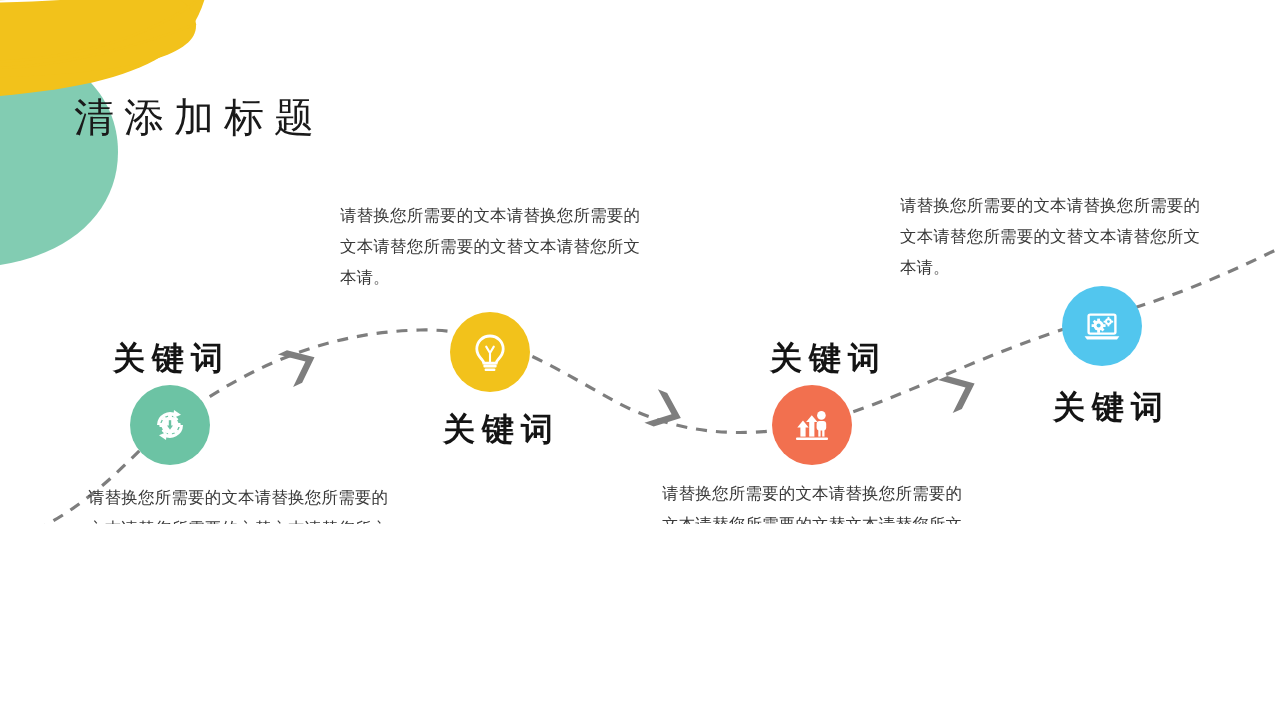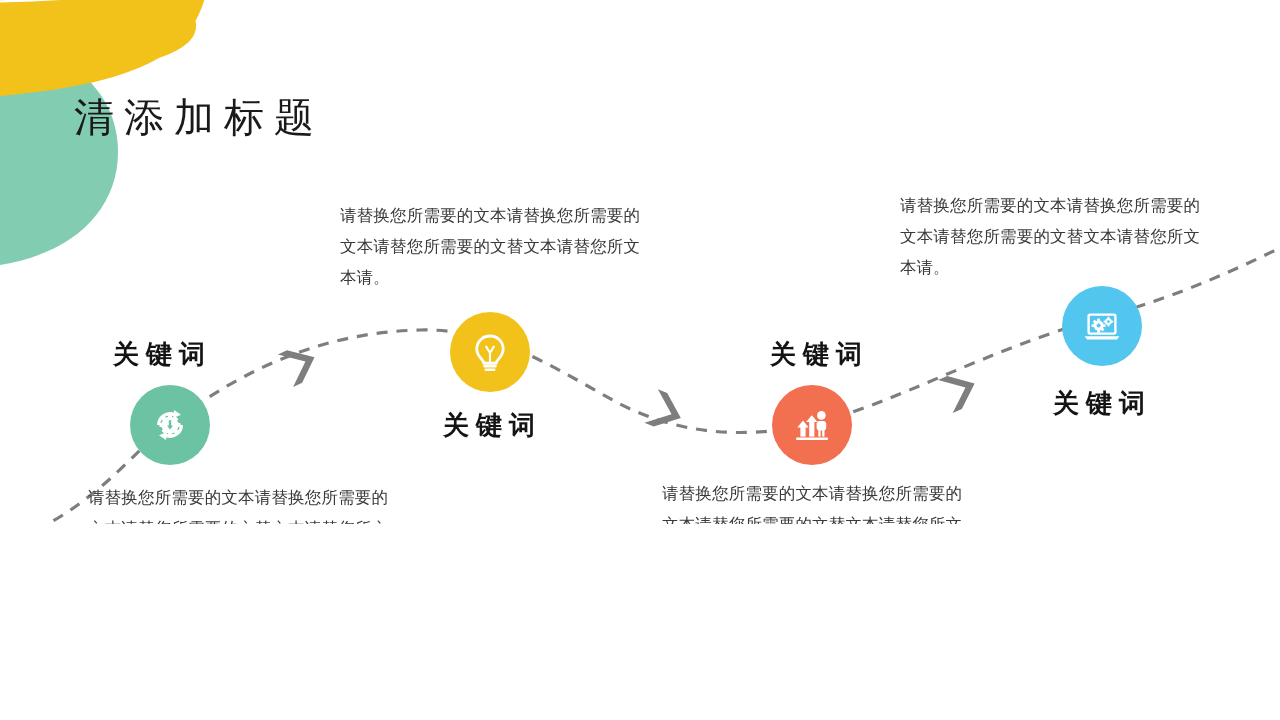--- a/index.html
+++ b/index.html
@@ -56,21 +56,21 @@
     display: flex;
     align-items: center;
     justify-content: center;
   }
   .node-circle svg { display: block; }
 
   
   .keyword {
     position: absolute;
     font-family: "Liberation Serif", "DejaVu Serif", serif;
-    font-size: 26px;
+    font-size: 32px;
     font-weight: bold;
     letter-spacing: 7px;
     color: #141414;
     white-space: nowrap;
   }
 
   
   .desc {
     position: absolute;
     width: 300px;

